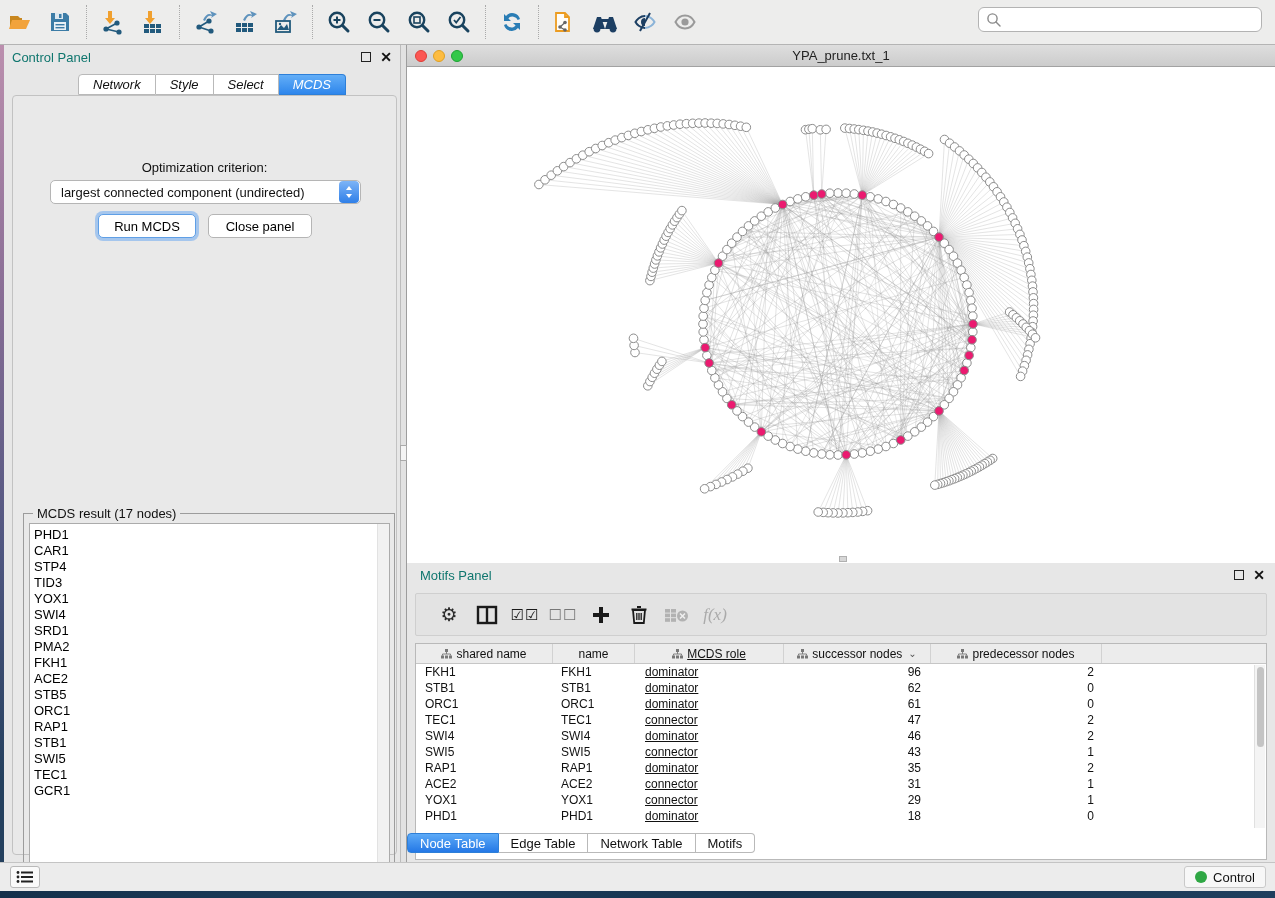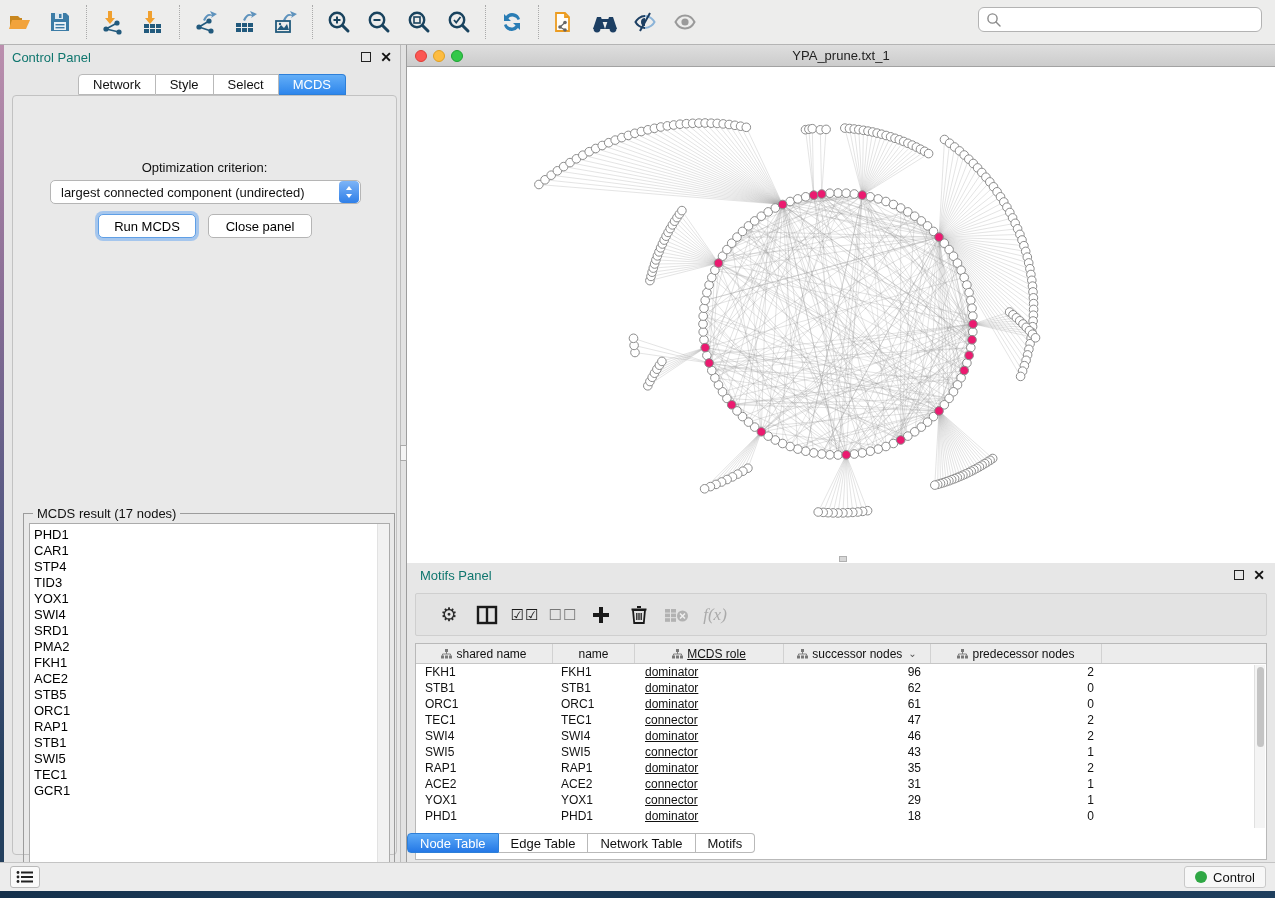--- a/index.html
+++ b/index.html
@@ -25,21 +25,21 @@
   #wp-bottom { left:0; top:891px; width:1275px; height:7px; background:linear-gradient(90deg,#14304b,#1d3d5c 30%,#16334f 60%,#1f3f5e); }
 
   
   #control-panel { left:4px; top:45px; width:396px; height:817px; background:#e7e7e7; }
   .panel-titlebar { height:24px; display:flex; align-items:center; padding:0 8px; }
   .panel-title { font-size:13px; color:#0f766e; }
   .panel-btns { margin-left:auto; display:flex; align-items:center; gap:9px; }
   .float-btn { width:10px; height:10px; border:1.6px solid #222; display:inline-block; }
   .close-btn { font-size:14px; font-weight:bold; color:#111; line-height:10px; }
   #cp-tabs { position:absolute; left:74px; top:29px; display:flex; }
-  .tab { height:21px; padding:0 14px; background:#fff; border:1px solid #b9b9b9; border-left:none; display:flex; align-items:center; font-size:13px; }
+  .tab { height:21px; padding:0 14px; background:#fff; border:1px solid #b9b9b9; border-left:none; display:flex; align-items:center; font-size:13px;font-style:italic; }
   .tab:first-child { border-left:1px solid #b9b9b9; border-radius:4px 0 0 0; }
   .tab.last { border-radius:0 4px 0 0; }
   .tab.sel { background:linear-gradient(180deg,#63aef7,#2e86ec); color:#fff; border-color:#2d7fd8; }
   #cp-inner { position:absolute; left:8px; top:50px; width:385px; height:760px; background:#e9e9e9; border:1px solid #c2c2c2; border-radius:4px; }
   #opt-label { position:absolute; left:0; top:64px; width:100%; text-align:center; font-size:13px; }
   #criterion { position:absolute; left:37px; top:84px; width:311px; height:24px; background:#fff; border:1px solid #b5b5b5; border-radius:5px; display:flex; align-items:center; }
   #criterion .val { padding-left:10px; font-size:13px; flex:1; }
   #criterion .stepper { width:20px; height:22px; border-radius:4px; margin-right:1px; background:linear-gradient(180deg,#7db4f7,#2f7fe8); display:flex; flex-direction:column; align-items:center; justify-content:center; color:#fff; }
   .chev { width:0; height:0; border-left:3.5px solid transparent; border-right:3.5px solid transparent; }
   .chev.up { border-bottom:4px solid #fff; margin-bottom:2px; }

